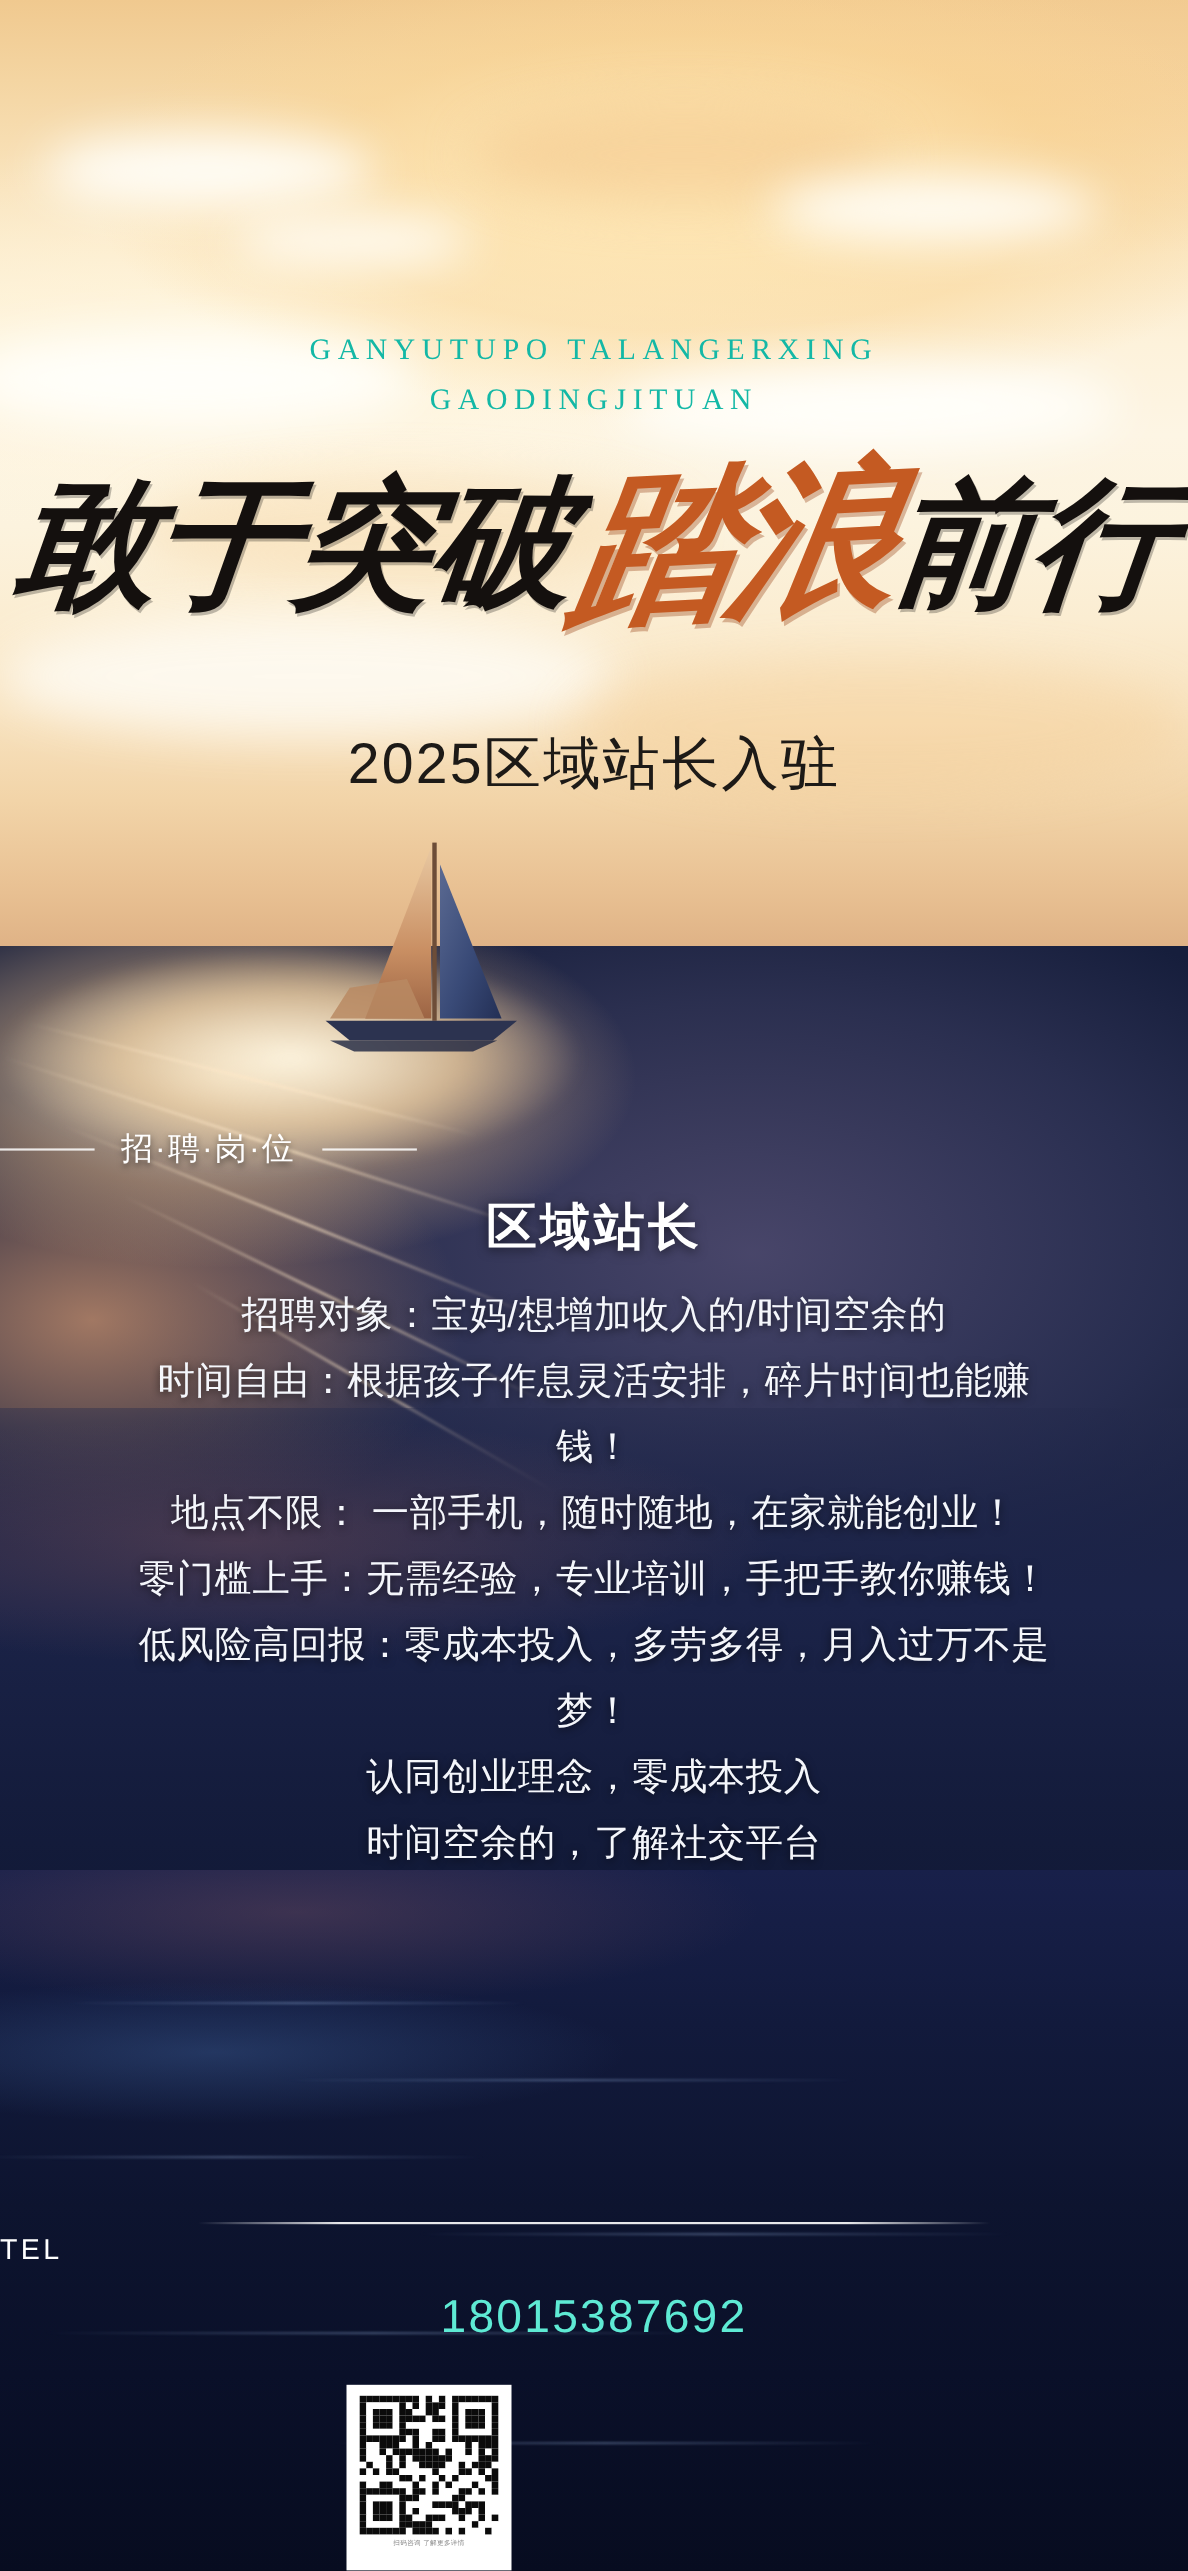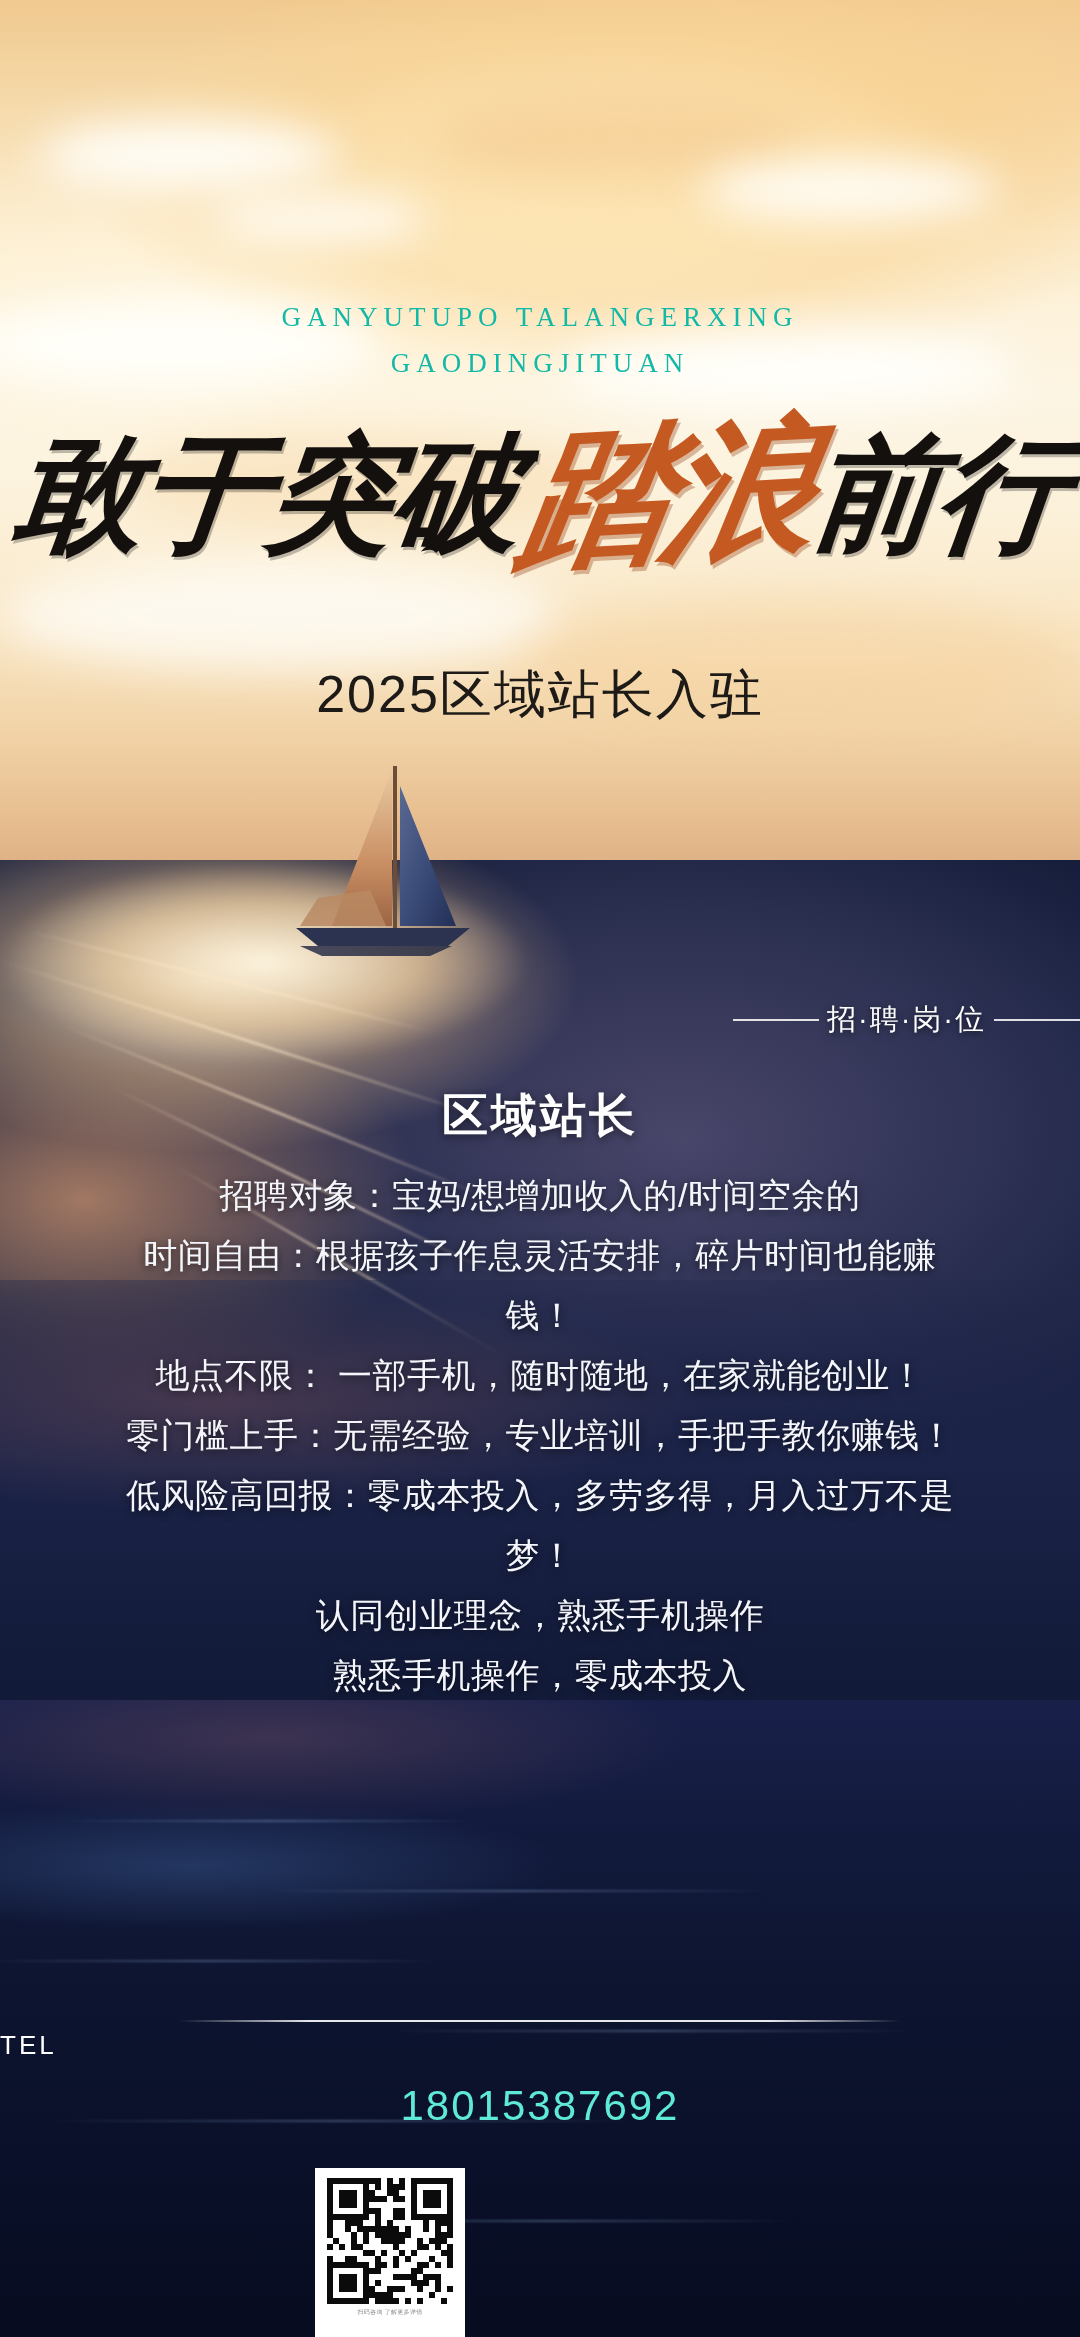--- a/index.html
+++ b/index.html
@@ -107,22 +107,22 @@
     transform:skewX(-6deg);
   }
   .subtitle{
     position:absolute;left:0;right:0;top:660px;text-align:center;
     font-size:52px;color:#1d1a17;letter-spacing:2px;font-weight:400;
   }
   
   .boat{position:absolute;left:0;right:0;top:740px;height:250px;}
   
   .divider{
-    position:absolute;left:0;right:0;top:1000px;
-    display:flex;align-items:center;justify-content:flex-end;gap:8px;
+    position:absolute;left:0;right:0;top:1025px;
+    display:flex;align-items:center;justify-content:flex-start;gap:24px;
   }
   .divider .bar{width:86px;height:2px;background:rgba(255,255,255,.85);}
   .divider .txt{
     color:#ffffff;font-size:29px;letter-spacing:2px;
     text-shadow:0 2px 6px rgba(0,0,0,.55);
   }
   .job-title{
     position:absolute;left:0;right:0;top:1085px;text-align:center;
     color:#ffffff;font-size:46px;font-weight:700;letter-spacing:3px;
     text-shadow:0 2px 10px rgba(0,0,0,.6);
@@ -248,22 +248,22 @@
 
   <div class="body-block">
     <p>招聘对象：宝妈/想增加收入的/时间空余的</p>
     <p>时间自由：根据孩子作息灵活安排，碎片时间也能赚</p>
     <p>钱！</p>
     <p>地点不限： 一部手机，随时随地，在家就能创业！</p>
     <p>零门槛上手：无需经验，专业培训，手把手教你赚钱！</p>
     <p>低风险高回报：零成本投入，多劳多得，月入过万不是</p>
     <p>梦！</p>
 
-    <p>认同创业理念，熟悉手机操作</p>
-    <p>熟悉手机操作，零成本投入</p>
+    <p>认同创业理念，零成本投入</p>
+    <p>时间空余的，了解社交平台</p>
   </div>
 
   <div class="hr-line"></div>
   <div class="tel-label">TEL</div>
   <div class="tel-number">18015387692</div>
 
   <div class="qr-card">
     <div class="qr-grid" id="qr-grid">
         <i class="on"></i>
         <i class="on"></i>

